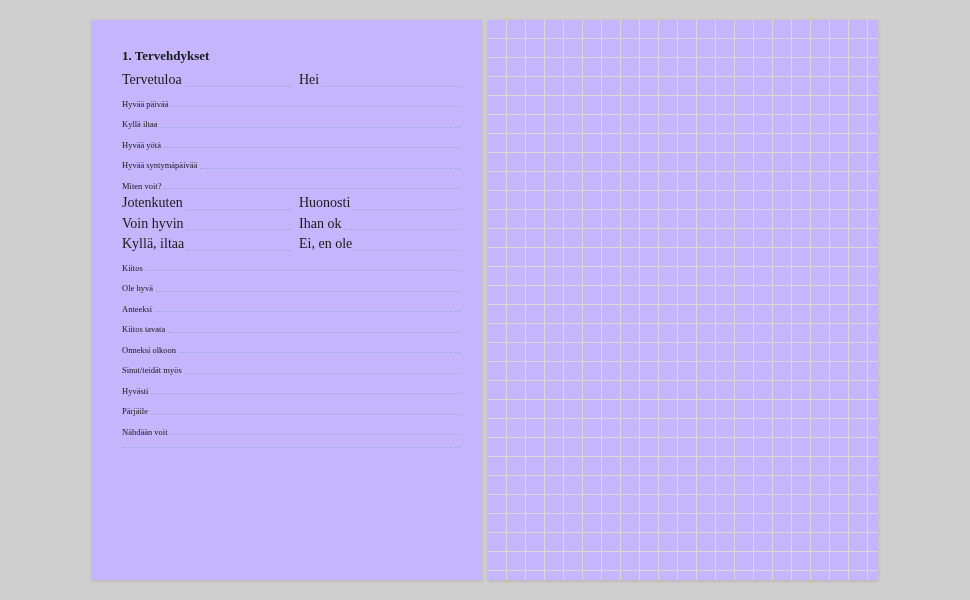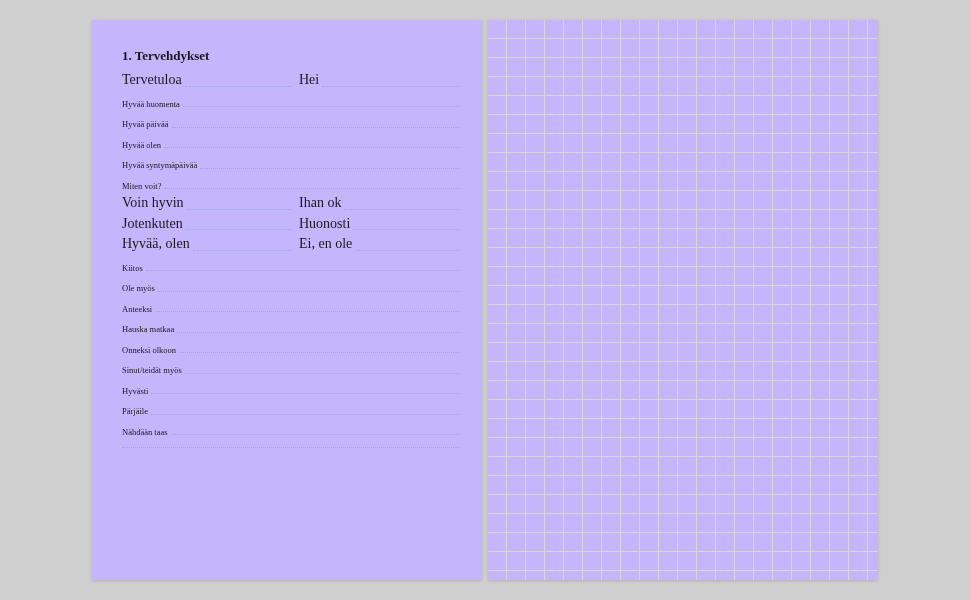--- a/index.html
+++ b/index.html
@@ -89,103 +89,103 @@
           <div class="half">
             <span class="label">Tervetuloa</span>
             <span class="dots"></span>
           </div>
           <div class="half right">
             <span class="label">Hei</span>
             <span class="dots"></span>
           </div>
         </div>
         <div class="entry-line">
-          <span class="label">Hyvää huomenta</span>
-          <span class="dots"></span>
-        </div>
-        <div class="entry-line">
           <span class="label">Hyvää päivää</span>
           <span class="dots"></span>
         </div>
         <div class="entry-line">
-          <span class="label">Hyvää olen</span>
+          <span class="label">Kyllä iltaa</span>
+          <span class="dots"></span>
+        </div>
+        <div class="entry-line">
+          <span class="label">Hyvää yötä</span>
           <span class="dots"></span>
         </div>
         <div class="entry-line">
           <span class="label">Hyvää syntymäpäivää</span>
           <span class="dots"></span>
         </div>
         <div class="entry-line">
           <span class="label">Miten voit?</span>
           <span class="dots"></span>
+        </div>
+        <div class="entry-pair">
+          <div class="half">
+            <span class="label">Jotenkuten</span>
+            <span class="dots"></span>
+          </div>
+          <div class="half right">
+            <span class="label">Huonosti</span>
+            <span class="dots"></span>
+          </div>
         </div>
         <div class="entry-pair">
           <div class="half">
             <span class="label">Voin hyvin</span>
             <span class="dots"></span>
           </div>
           <div class="half right">
             <span class="label">Ihan ok</span>
             <span class="dots"></span>
           </div>
         </div>
         <div class="entry-pair">
           <div class="half">
-            <span class="label">Jotenkuten</span>
-            <span class="dots"></span>
-          </div>
-          <div class="half right">
-            <span class="label">Huonosti</span>
-            <span class="dots"></span>
-          </div>
-        </div>
-        <div class="entry-pair">
-          <div class="half">
-            <span class="label">Hyvää, olen</span>
+            <span class="label">Kyllä, iltaa</span>
             <span class="dots"></span>
           </div>
           <div class="half right">
             <span class="label">Ei, en ole</span>
             <span class="dots"></span>
           </div>
         </div>
         <div class="entry-line">
           <span class="label">Kiitos</span>
           <span class="dots"></span>
         </div>
         <div class="entry-line">
-          <span class="label">Ole myös</span>
+          <span class="label">Ole hyvä</span>
           <span class="dots"></span>
         </div>
         <div class="entry-line">
           <span class="label">Anteeksi</span>
           <span class="dots"></span>
         </div>
         <div class="entry-line">
-          <span class="label">Hauska matkaa</span>
+          <span class="label">Kiitos tavata</span>
           <span class="dots"></span>
         </div>
         <div class="entry-line">
           <span class="label">Onneksi olkoon</span>
           <span class="dots"></span>
         </div>
         <div class="entry-line">
           <span class="label">Sinut/teidät myös</span>
           <span class="dots"></span>
         </div>
         <div class="entry-line">
           <span class="label">Hyvästi</span>
           <span class="dots"></span>
         </div>
         <div class="entry-line">
           <span class="label">Pärjäile</span>
           <span class="dots"></span>
         </div>
         <div class="entry-line">
-          <span class="label">Nähdään taas</span>
+          <span class="label">Nähdään voit</span>
           <span class="dots"></span>
         </div>
         <div class="trailing-line">
           <span class="dots"></span>
         </div>
       </div>
   </div>
   <div class="page page-right"></div>
 </div>
 

